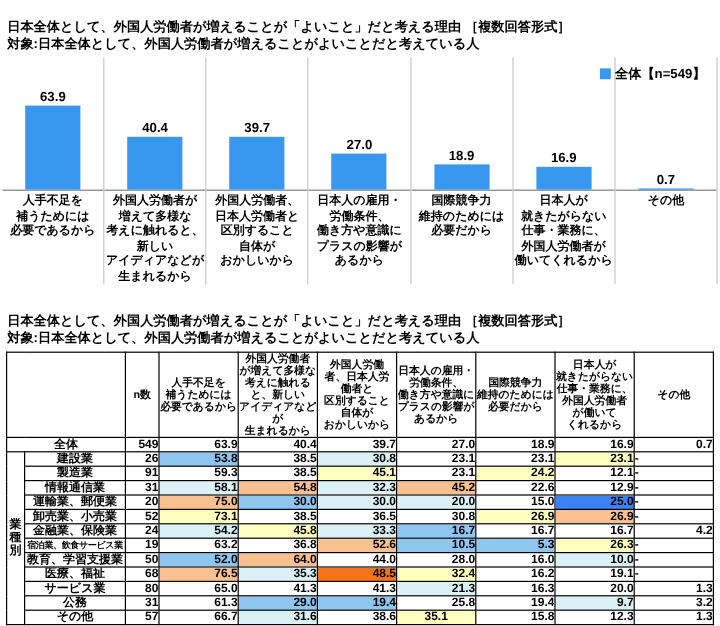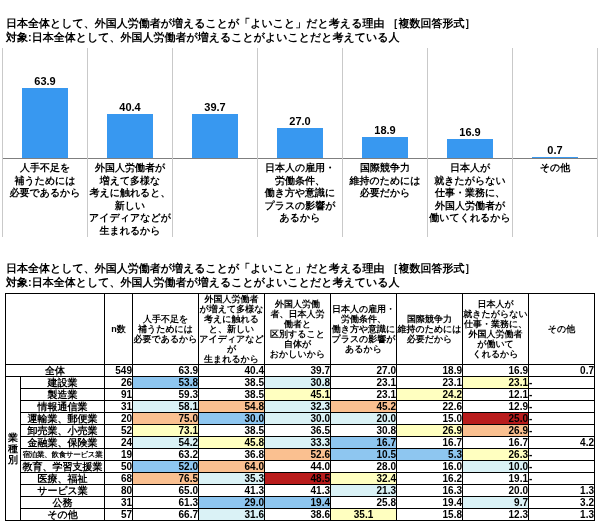--- a/index.html
+++ b/index.html
@@ -44,20 +44,24 @@
 </head>
 <body>
 
 <div class="titleblock">
   <div class="t-main">日本全体として、外国人労働者が増えることが「よいこと」だと考える理由 ［複数回答形式］</div>
   <div class="t-sub">対象:日本全体として、外国人労働者が増えることがよいことだと考えている人</div>
 </div>
 
 <div class="chart-row">
   <div class="plot-cols">
+    <div class="chart-legend">
+      <span class="legend-swatch" style="background: rgb(56, 152, 240);"></span>
+      <span class="chart-legend-label">全体【n=549】</span>
+    </div>
   <div class="col">
         <div class="bar-area">
           <div class="bar-val">63.9</div>
           <div class="bar" style="background: rgb(56, 152, 240); height: 70px;"></div>
         </div>
         <div class="cat">人手不足を
 補うためには
 必要であるから</div>
       </div>
       <div class="col">
@@ -70,20 +74,25 @@
 考えに触れると、
 新しい
 アイディアなどが
 生まれるから</div>
       </div>
       <div class="col">
         <div class="bar-area">
           <div class="bar-val">39.7</div>
           <div class="bar" style="background: rgb(56, 152, 240); height: 44px;"></div>
         </div>
+        <div class="cat">外国人労働者、
+日本人労働者と
+区別すること
+自体が
+おかしいから</div>
       </div>
       <div class="col">
         <div class="bar-area">
           <div class="bar-val">27.0</div>
           <div class="bar" style="background: rgb(56, 152, 240); height: 30px;"></div>
         </div>
         <div class="cat">日本人の雇用・
 労働条件、
 働き方や意識に
 プラスの影響が
@@ -220,21 +229,21 @@
         <td class="dash">-</td>
       </tr>
       <tr>
         <td class="rlabel">運輸業、郵便業</td>
         <td class="nnum">20</td>
         <td class="num" style="background: rgb(250, 192, 144);">75.0</td>
         <td class="num" style="background: rgb(142, 198, 240);">30.0</td>
         <td class="num" style="background: rgb(218, 242, 246);">30.0</td>
         <td class="num" style="background: rgb(218, 242, 246);">20.0</td>
         <td class="num">15.0</td>
-        <td class="num" style="background: #b91c1c;">25.0</td>
+        <td class="num" style="background: #3b82f6;">25.0</td>
         <td class="dash">-</td>
       </tr>
       <tr>
         <td class="rlabel">卸売業、小売業</td>
         <td class="nnum">52</td>
         <td class="num" style="background: rgb(255, 255, 192);">73.1</td>
         <td class="num">38.5</td>
         <td class="num">36.5</td>
         <td class="num">30.8</td>
         <td class="num" style="background: rgb(255, 255, 192);">26.9</td>
@@ -272,21 +281,21 @@
         <td class="num">28.0</td>
         <td class="num">16.0</td>
         <td class="num" style="background: rgb(218, 242, 246);">10.0</td>
         <td class="dash">-</td>
       </tr>
       <tr>
         <td class="rlabel">医療、福祉</td>
         <td class="nnum">68</td>
         <td class="num" style="background: rgb(250, 192, 144);">76.5</td>
         <td class="num" style="background: rgb(218, 242, 246);">35.3</td>
-        <td class="num" style="background: #b91c1c;">48.5</td>
+        <td class="num" style="background: #f97316;">48.5</td>
         <td class="num" style="background: rgb(255, 255, 192);">32.4</td>
         <td class="num">16.2</td>
         <td class="num">19.1</td>
         <td class="dash">-</td>
       </tr>
       <tr>
         <td class="rlabel">サービス業</td>
         <td class="nnum">80</td>
         <td class="num">65.0</td>
         <td class="num">41.3</td>

